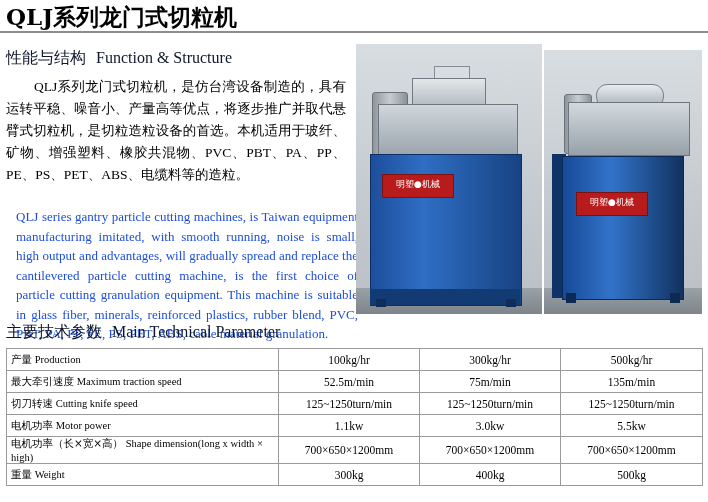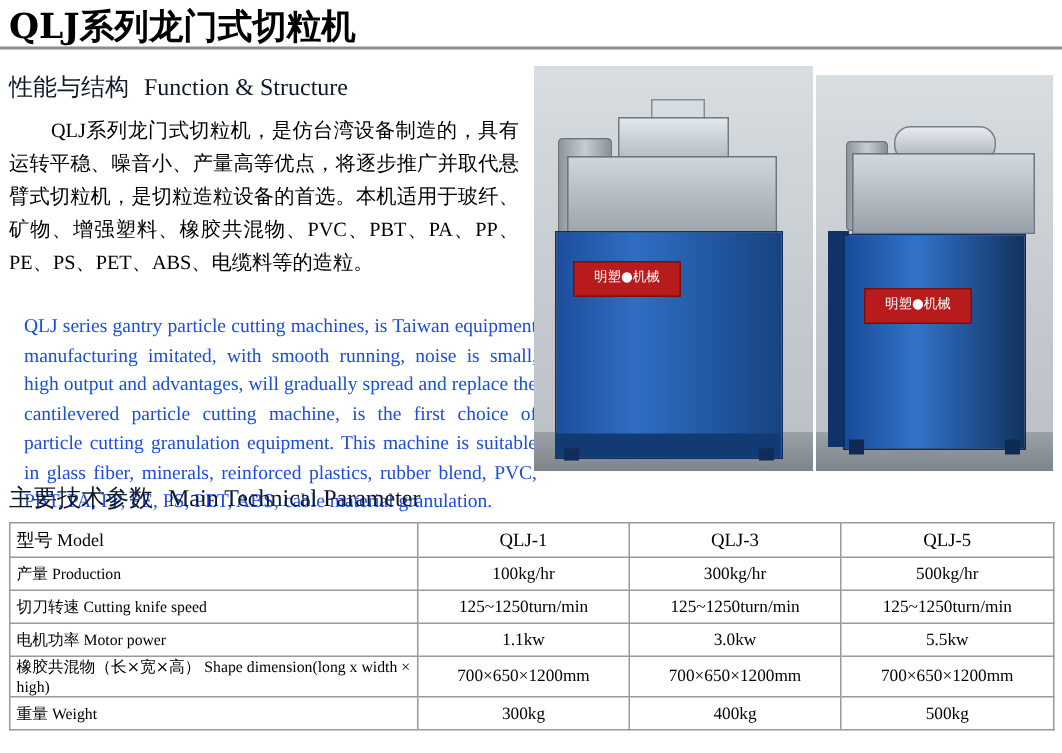--- a/index.html
+++ b/index.html
@@ -225,46 +225,46 @@
   </div>
 
   <table class="tbl">
     <colgroup>
       <col style="width:272px">
       <col style="width:141px">
       <col style="width:141px">
       <col style="width:142px">
     </colgroup>
     <tbody>
-        <tr class="head">
-          <td class="label"><span>型号</span><span class="en">  Model</span></td>
-          <td class="val">QLJ-1</td>
-          <td class="val">QLJ-3</td>
-          <td class="val">QLJ-5</td>
-        </tr>
         <tr>
           <td class="label"><span>产量</span><span class="en">  Production</span></td>
           <td class="val">100kg/hr</td>
           <td class="val">300kg/hr</td>
           <td class="val">500kg/hr</td>
         </tr>
         <tr>
+          <td class="label"><span>最大牵引速度</span><span class="en">  Maximum traction speed</span></td>
+          <td class="val">52.5m/min</td>
+          <td class="val">75m/min</td>
+          <td class="val">135m/min</td>
+        </tr>
+        <tr>
           <td class="label"><span>切刀转速</span><span class="en">  Cutting knife speed</span></td>
           <td class="val">125~1250turn/min</td>
           <td class="val">125~1250turn/min</td>
           <td class="val">125~1250turn/min</td>
         </tr>
         <tr>
           <td class="label"><span>电机功率</span><span class="en">  Motor power</span></td>
           <td class="val">1.1kw</td>
           <td class="val">3.0kw</td>
           <td class="val">5.5kw</td>
         </tr>
         <tr>
-          <td class="label"><span>橡胶共混物（长×宽×高）</span><span class="en">  Shape dimension(long x width × high)</span></td>
+          <td class="label"><span>电机功率（长×宽×高）</span><span class="en">  Shape dimension(long x width × high)</span></td>
           <td class="val">700×650×1200mm</td>
           <td class="val">700×650×1200mm</td>
           <td class="val">700×650×1200mm</td>
         </tr>
         <tr>
           <td class="label"><span>重量</span><span class="en">  Weight</span></td>
           <td class="val">300kg</td>
           <td class="val">400kg</td>
           <td class="val">500kg</td>
         </tr>

